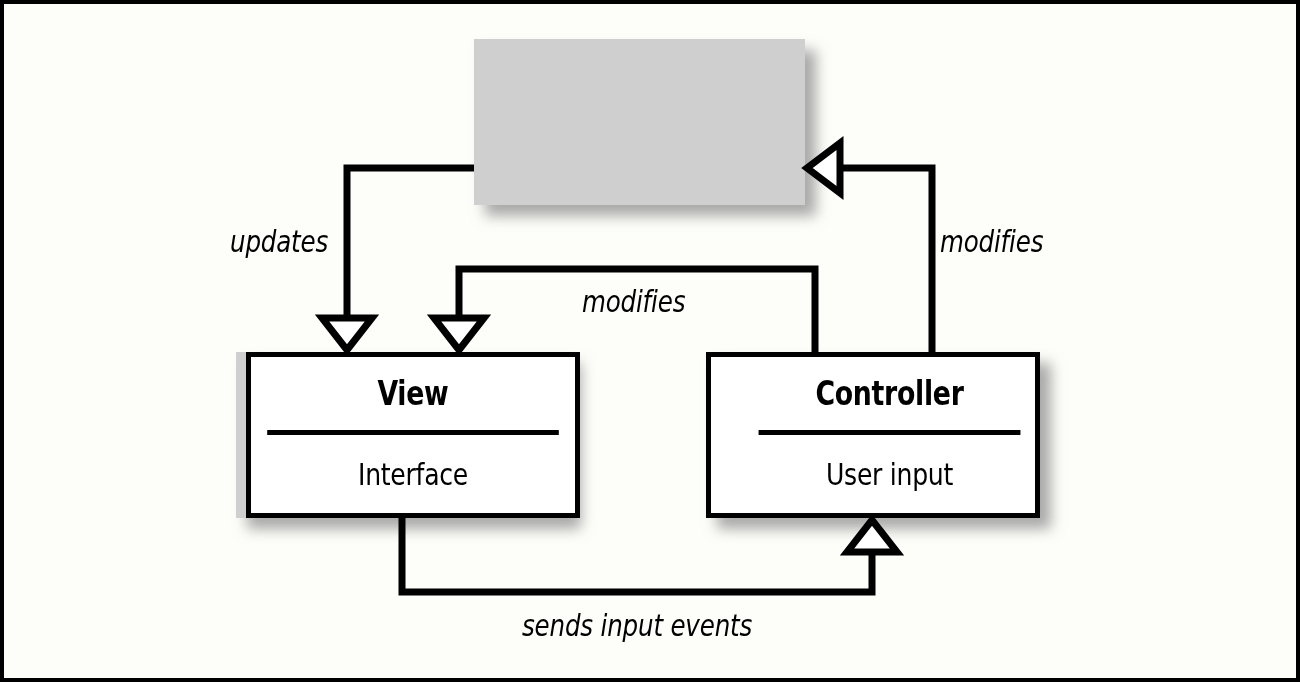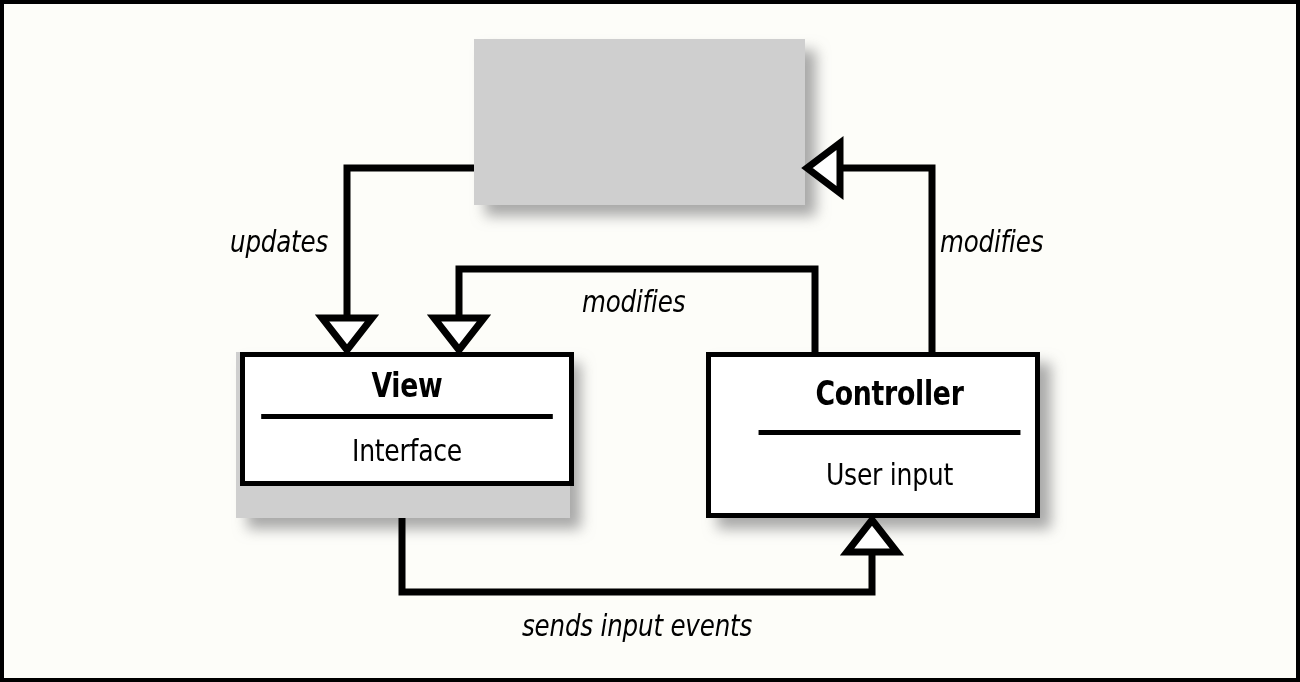--- a/index.html
+++ b/index.html
@@ -66,21 +66,21 @@
   .uml-box .box-body {
     font-weight: normal;
     font-size: 31px;
     font-family: "DejaVu Sans Condensed", "Liberation Sans Narrow", "Liberation Sans", sans-serif;
     letter-spacing: -0.3px;
     transform: scaleX(0.9);
   }
 
   
   #box-model      { left: 470px; top: 35px;  width: 331px; height: 166px; }
-  #box-view       { left: 236px; top: 348px; width: 334px; height: 134px; }
+  #box-view       { left: 242px; top: 348px; width: 334px; height: 166px; }
   #box-controller { left: 702px; top: 348px; width: 334px; height: 166px; padding-left: 33px; }
 
   
   .edge-label {
     position: absolute;
     color: #000000;
     font-style: italic;
     font-size: 31px;
     line-height: 1;
     white-space: nowrap;

